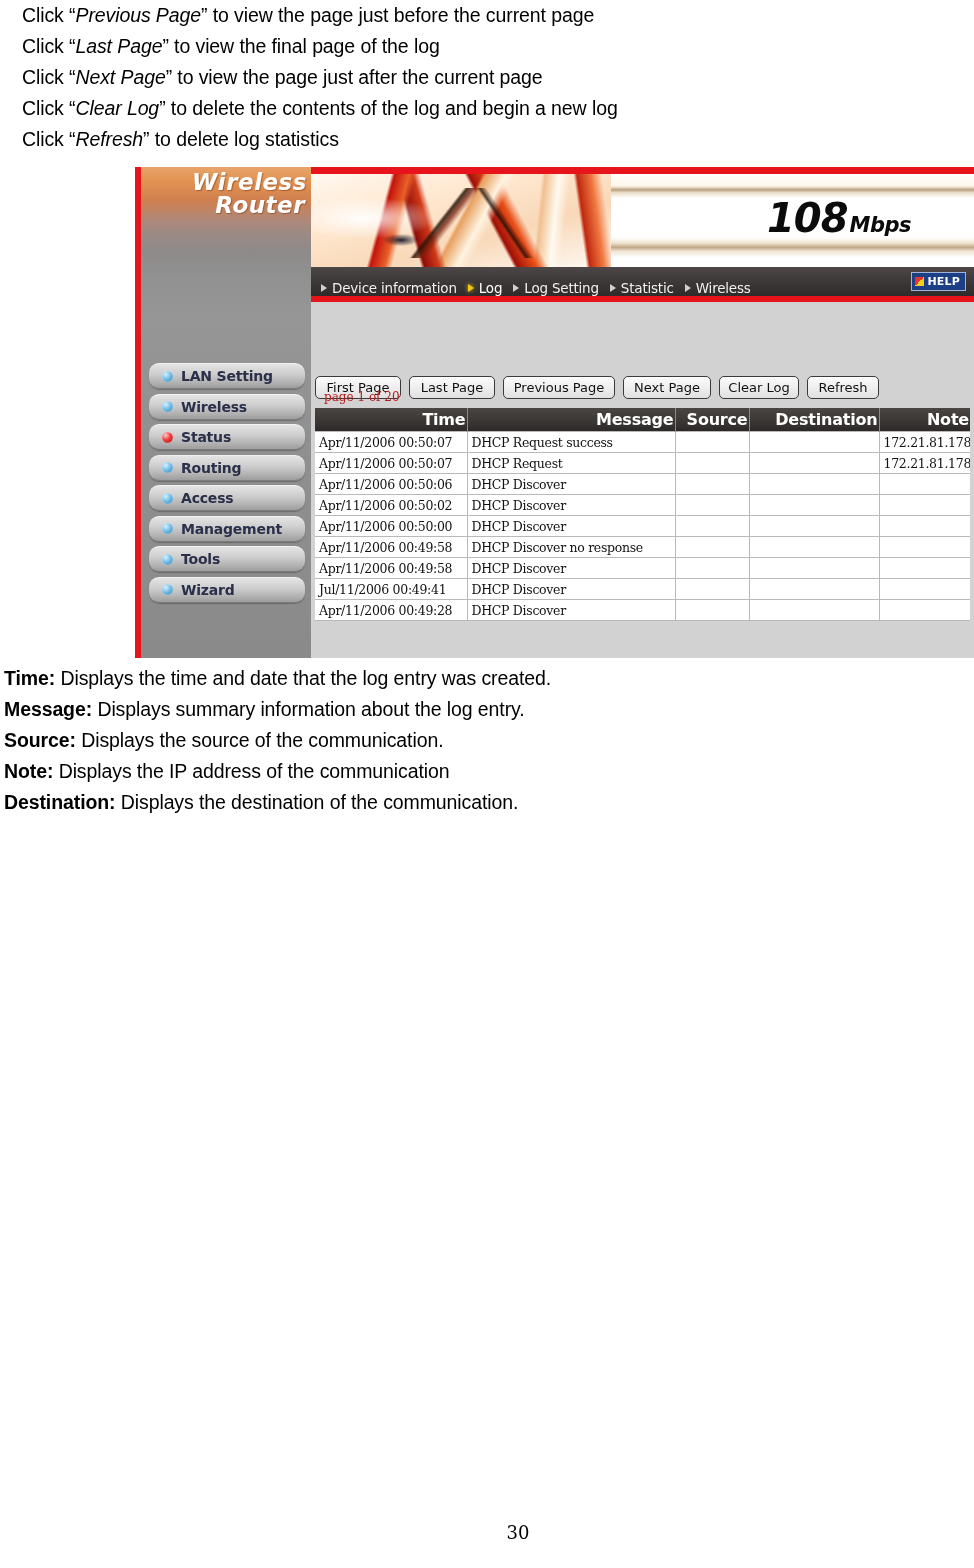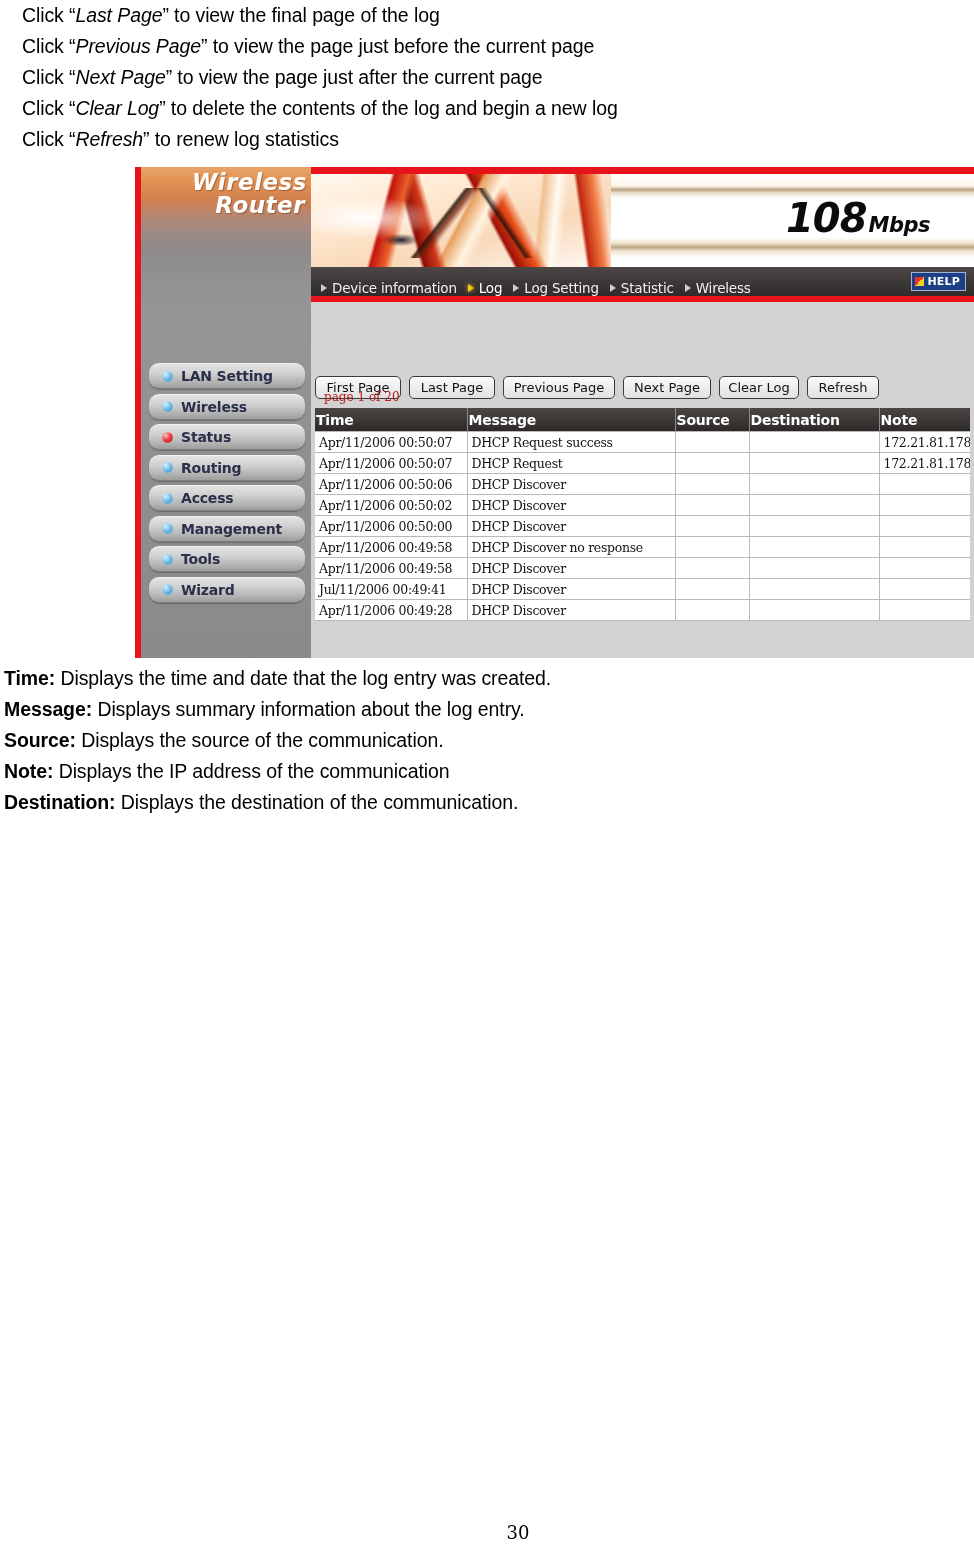--- a/index.html
+++ b/index.html
@@ -175,21 +175,21 @@
   .banner-right {
     position: absolute;
     left: 300px; top: 7px; width: 363px; height: 93px;
     background: linear-gradient(to bottom,
         #ffffff 0%, #fdf6ea 13%, #b8a080 17%, #e8dcc8 20%,
         #ffffff 26%, #ffffff 68%, #f2e6d2 74%, #c0a888 79%,
         #efe4d2 83%, #ffffff 90%, #ffffff 100%);
   }
   .speed-mark {
     position: absolute;
-    right: 44px;
+    right: 63px;
     top: 28px;
     font-family: "DejaVu Sans", sans-serif;
     font-style: italic;
     font-weight: bold;
     color: #0b0b0b;
     white-space: nowrap;
     z-index: 3;
   }
   .speed-num {
     font-size: 40px;
@@ -328,26 +328,26 @@
     left: 4px;
     top: 106px;
     width: 655px;
     border-collapse: collapse;
     table-layout: fixed;
     background: #ffffff;
   }
   .log-table th {
     background: linear-gradient(to bottom, #4a4644 0%, #3a3634 60%, #2c2928 100%);
     color: #ffffff;
-    font-size: 14px;
+    font-size: 16px;
     font-weight: bold;
     font-family: "DejaVu Sans", sans-serif;
     height: 21px;
     border-right: 1px solid #8b8b8b;
-    text-align: left;
+    text-align: right;
     letter-spacing: -0.2px;
   }
   .log-table th:last-child { border-right: none; }
   .log-table td {
     height: 20px;
     background: #ffffff;
     border-bottom: 1px solid #b9b9b9;
     border-right: 1px solid #b9b9b9;
     font-size: 12.5px;
     font-family: "DejaVu Serif", serif;
@@ -392,25 +392,25 @@
     color: #000;
     font-family: "DejaVu Serif", serif;
     padding-left: 62px;
     box-sizing: border-box;
   }
 </style>
 </head>
 <body>
 
 <div class="doc-lines" id="instr-list">
+    <div class="doc-line"><span>Click “</span><i>Previous Page</i><span>” to view the page just before the current page</span></div>
     <div class="doc-line"><span>Click “</span><i>Last Page</i><span>” to view the final page of the log</span></div>
-    <div class="doc-line"><span>Click “</span><i>Previous Page</i><span>” to view the page just before the current page</span></div>
     <div class="doc-line"><span>Click “</span><i>Next Page</i><span>” to view the page just after the current page</span></div>
     <div class="doc-line"><span>Click “</span><i>Clear Log</i><span>” to delete the contents of the log and begin a new log</span></div>
-    <div class="doc-line"><span>Click “</span><i>Refresh</i><span>” to renew log statistics</span></div>
+    <div class="doc-line"><span>Click “</span><i>Refresh</i><span>” to delete log statistics</span></div>
   </div>
 
 <div class="figure">
 
   <div class="red-rail"></div>
 
   <div class="sidebar">
     <div class="brand">
       <span>Wireless</span>
       <span class="b2">Router</span>

